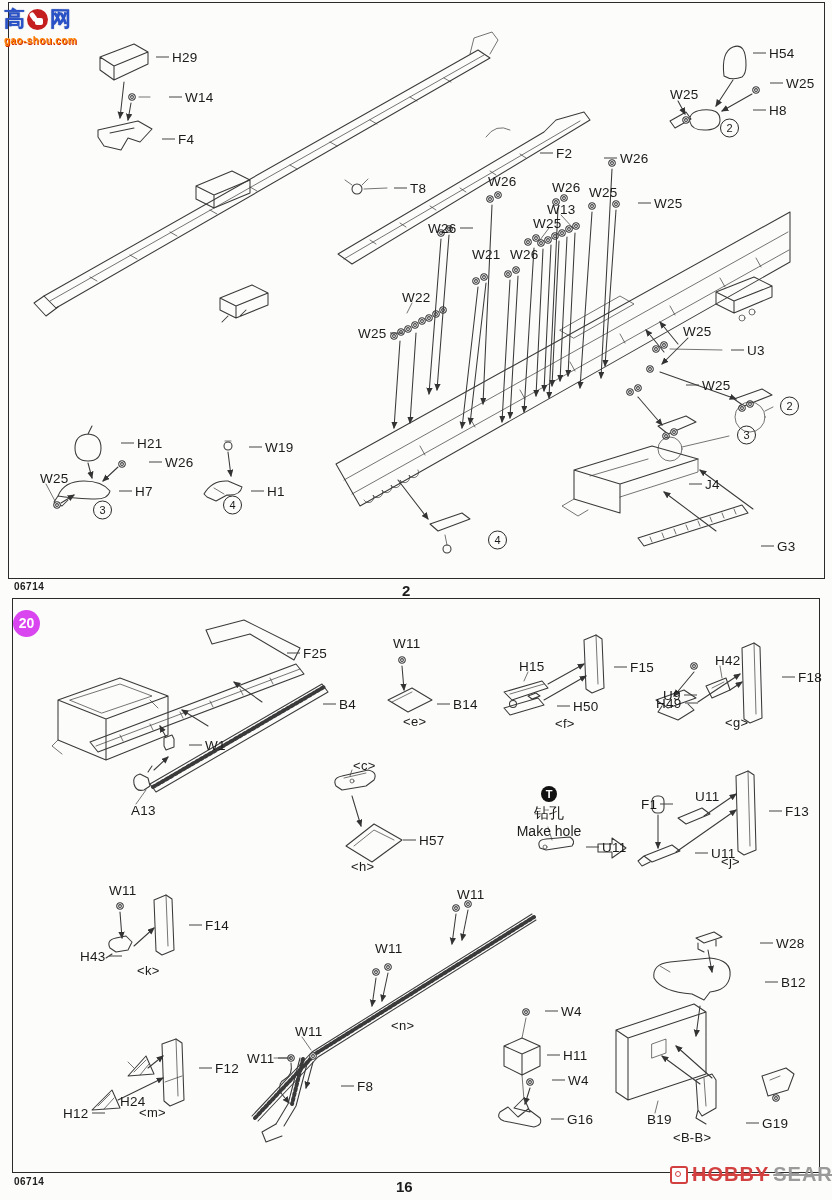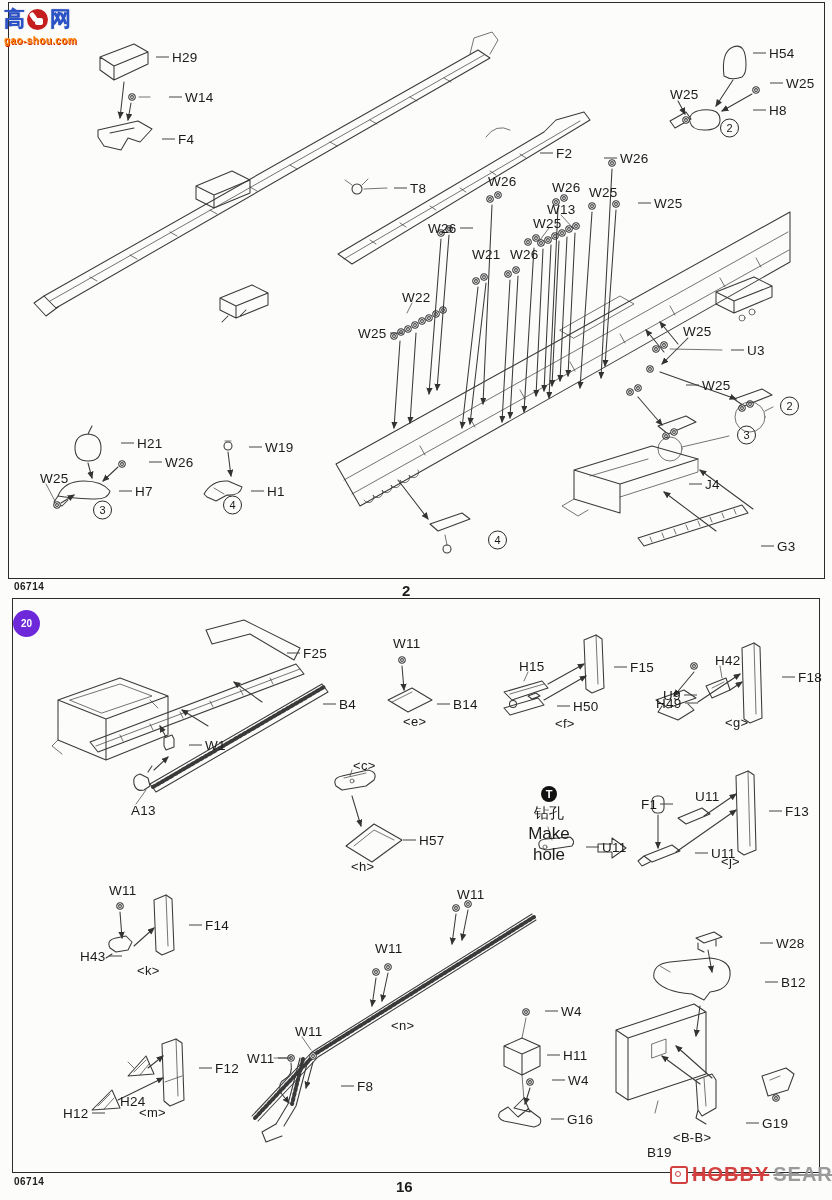--- a/index.html
+++ b/index.html
@@ -12,27 +12,27 @@
   svg#art path,svg#art circle,svg#art rect,svg#art line,svg#art use{fill:none;stroke:#3a3a3a;stroke-width:1.05;stroke-linecap:round;stroke-linejoin:round;}
   svg#art .thin{stroke-width:0.7;}
   svg#art .teeth{stroke-width:4;stroke-dasharray:2.4 2.6;}
   svg#art .ld{marker-end:url(#ah);}
   .layer{position:absolute;left:4px;top:0;width:832px;height:1080px;pointer-events:none;}
   .plabel{position:absolute;transform:translateY(-50%);font-size:13.5px;letter-spacing:.3px;white-space:nowrap;color:#1b1b1b;}
   .plabel.sub{font-size:13px;}
   .plabel.circ{width:17px;height:17px;border:1.2px solid #2a2a2a;border-radius:50%;font-size:11px;line-height:16px;text-align:center;letter-spacing:0;}
   .lead-w::before{content:"";display:inline-block;width:13px;border-top:1.1px solid #444;vertical-align:4px;margin-right:3px;}
   .lead-e::after{content:"";display:inline-block;width:13px;border-top:1.1px solid #444;vertical-align:4px;margin-left:3px;}
-  .badge20{position:absolute;left:13px;top:610px;width:27px;height:27px;background:#6d28d9;color:#fff;
-           border-radius:50%;text-align:center;line-height:27px;font-size:10px;font-weight:bold;}
+  .badge20{position:absolute;left:13px;top:610px;width:27px;height:27px;background:#d946ef;color:#fff;
+           border-radius:50%;text-align:center;line-height:27px;font-size:14px;font-weight:bold;}
   .drill{position:absolute;left:513px;top:783px;width:72px;text-align:center;line-height:1.25;}
   .tcirc{display:inline-block;width:16px;height:16px;background:#111;color:#fff;border-radius:50%;
          font-size:11px;font-weight:bold;line-height:16px;text-align:center;}
   .dcn{font-size:15px;margin-top:1px;}
-  .den{font-size:17px;}
+  .den{font-size:14px;}
   .kitno{position:absolute;font-size:10px;font-weight:bold;letter-spacing:.5px;}
   .pageno{position:absolute;font-size:15px;font-weight:bold;}
   
   .gs{position:absolute;left:4px;top:5px;width:80px;}
   .gs-row{display:flex;align-items:center;gap:2px;}
   .gs-cn{font-size:21px;font-weight:bold;color:#2a52c8;text-shadow:0 0 1px #1a3a9c;}
   .gs-fist{position:relative;width:21px;height:21px;background:#c41e1e;border-radius:50%;flex:0 0 auto;}
   .gs-fist::before{content:"";position:absolute;left:4px;top:3px;width:5px;height:10px;background:#fff;border-radius:3px;transform:rotate(-35deg);}
   .gs-fist::after{content:"";position:absolute;left:8px;top:9px;width:8px;height:7px;background:#fff;border-radius:2px;}
   .gs-url{font-size:10px;font-weight:bold;letter-spacing:.4px;color:#ff8400;text-shadow:0.7px 0.7px 0 #cc2200;margin-top:2px;}
@@ -392,21 +392,21 @@
       <span class="plabel sub" style="left: 387px; top: 1025px;">&lt;n&gt;</span>
       <span class="plabel" style="left: 291px; top: 1031px;">W11</span>
       <span class="plabel lead-e" style="left: 243px; top: 1058px;">W11</span>
       <span class="plabel lead-w" style="left: 337px; top: 1086px;">F8</span>
       <span class="plabel lead-w" style="left: 541px; top: 1011px;">W4</span>
       <span class="plabel lead-w" style="left: 543px; top: 1055px;">H11</span>
       <span class="plabel lead-w" style="left: 548px; top: 1080px;">W4</span>
       <span class="plabel lead-w" style="left: 547px; top: 1119px;">G16</span>
       <span class="plabel lead-w" style="left: 756px; top: 943px;">W28</span>
       <span class="plabel lead-w" style="left: 761px; top: 982px;">B12</span>
-      <span class="plabel" style="left: 643px; top: 1119px; margin-top: 33px;">B19</span>
+      <span class="plabel" style="left: 643px; top: 1119px;">B19</span>
       <span class="plabel lead-w" style="left: 742px; top: 1123px;">G19</span>
       <span class="plabel sub" style="left: 669px; top: 1137px;">&lt;B-B&gt;</span>
       <span class="plabel" style="left: 116px; top: 1057px; margin-top: 44px;">H24</span>
       <span class="plabel lead-w" style="left: 195px; top: 1068px;">F12</span>
       <span class="plabel lead-e" style="left: 59px; top: 1113px;">H12</span>
       <span class="plabel sub" style="left: 135px; top: 1112px;">&lt;m&gt;</span>
     </div>
 
   <div class="badge20">20</div>
 

